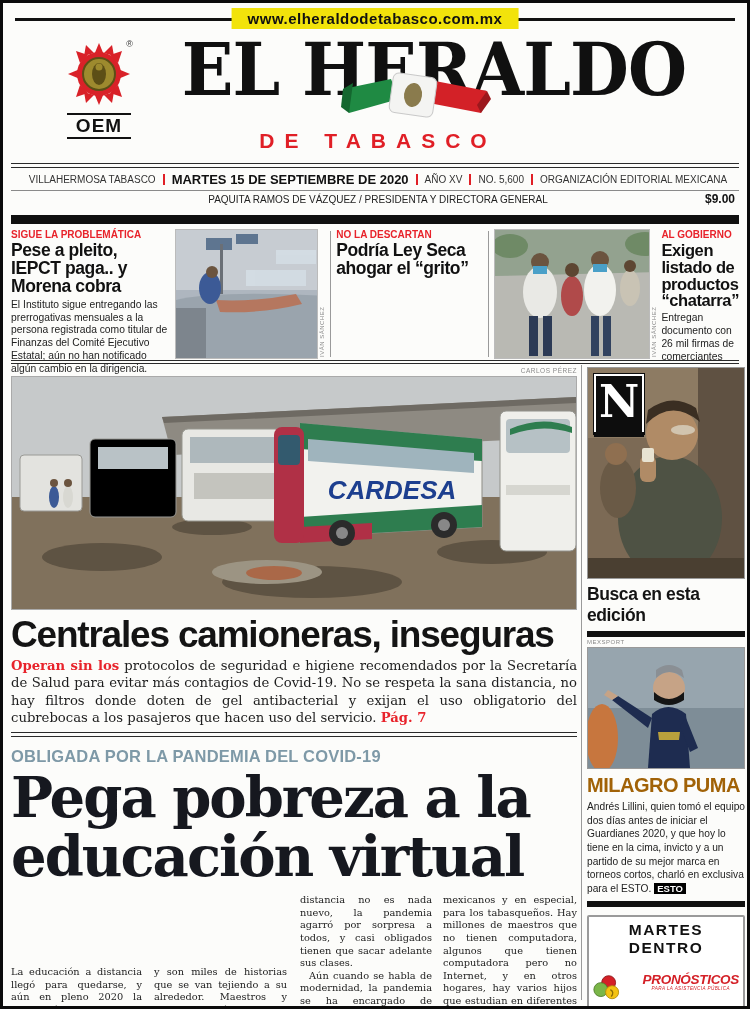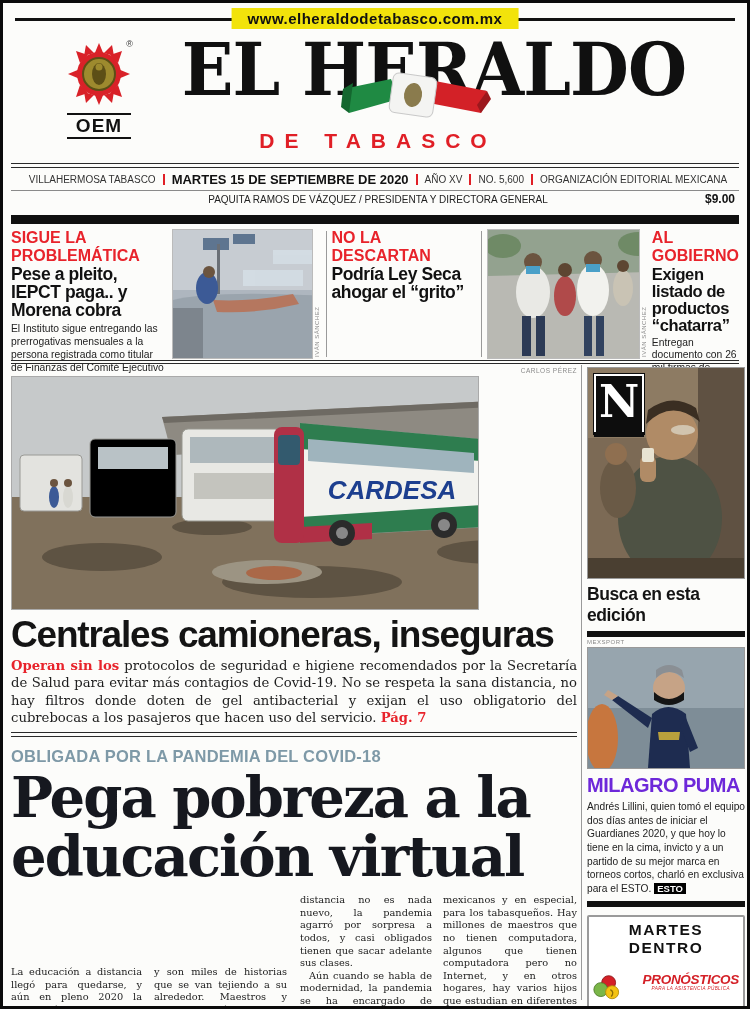--- a/index.html
+++ b/index.html
@@ -33,33 +33,33 @@
   
   .dateline{position:absolute;top:169px;left:0;width:750px;display:flex;justify-content:center;
     align-items:center;gap:7px;font-size:10px;color:#333;}
   .dateline .sep{width:2px;height:11px;background:#e01f26;}
   .dateline .strong{font-weight:bold;font-size:13px;color:#111;}
   .director-row{position:absolute;top:191px;left:0;width:750px;text-align:center;font-size:10px;color:#222;}
   .price{position:absolute;top:189px;right:12px;font-weight:bold;font-size:12px;color:#111;}
 
   
   .top-strip{position:absolute;top:226px;left:8px;right:8px;height:130px;display:flex;}
-  .kicker{color:#e8232b;font-weight:bold;font-size:16px;line-height:1.1;margin-bottom:2px;}
+  .kicker{color:#e8232b;font-weight:bold;font-size:10px;line-height:1.1;margin-bottom:2px;}
   .ts-head{font-weight:bold;font-size:17.5px;line-height:1.02;letter-spacing:-.4px;color:#111;margin-bottom:3px;}
   .ts-body{font-size:10.3px;line-height:1.26;color:#222;}
   .pageref{color:#e8232b;font-weight:bold;}
   .vcred{writing-mode:vertical-rl;transform:rotate(180deg);font-size:6px;color:#888;
     letter-spacing:.5px;padding:2px 1px;white-space:nowrap;overflow:hidden;}
   .vdiv{width:1px;background:#9a9a9a;margin:2px 5px;}
   .tsphoto{border:1px solid #bbb;overflow:hidden;}
 
   
   .main-left{position:absolute;left:8px;top:364px;width:566px;}
   .photo-credit{font-size:6.5px;color:#8a8a8a;text-align:right;letter-spacing:.5px;height:9px;}
-  .main-photo{width:468px;height:234px;border:1px solid #aaa;box-sizing:border-box;overflow:hidden;}
+  .main-photo{width:566px;height:234px;border:1px solid #aaa;box-sizing:border-box;overflow:hidden;}
   .main-head{font-weight:bold;font-size:37px;letter-spacing:-1.2px;line-height:1;color:#141414;margin:6px 0 4px;}
   .deck{font-family:"DejaVu Serif","Liberation Serif",serif;font-size:13.2px;line-height:1.32;
     color:#1d1d1d;text-align:justify;}
   .feature-kicker{color:#7e99a7;font-weight:bold;font-size:16.5px;letter-spacing:.2px;margin:8px 0 0;}
   .feature-head{font-family:"DejaVu Serif","Liberation Serif",serif;font-weight:bold;color:#16181f;
     font-size:56px;line-height:1.06;letter-spacing:-2px;margin-top:2px;}
   .feature-head .it{}
   .feature-body{position:relative;height:136px;margin-top:8px;}
   .byline{font-weight:bold;font-size:10px;color:#111;border-bottom:1.5px solid #111;
     display:inline-block;padding-bottom:1px;letter-spacing:.3px;}
@@ -75,21 +75,21 @@
   .sidebar{position:absolute;left:584px;top:364px;width:158px;}
   .ncover{position:relative;width:158px;height:212px;overflow:hidden;border:1px solid #999;box-sizing:border-box;}
   .nlogo{position:absolute;top:6px;left:6px;width:46px;height:56px;background:#0d0d0d;
     color:#fff;font-family:"DejaVu Serif",serif;font-weight:bold;font-size:44px;
     text-align:center;line-height:52px;border:2px solid #fff;box-shadow:0 0 0 1px #0d0d0d;}
   .nlogo-strip{position:absolute;top:64px;left:6px;width:50px;height:5px;background:#0d0d0d;}
   .cta{font-weight:bold;font-size:17.5px;letter-spacing:-.4px;color:#141414;margin-top:5px;}
   .sb-bar{height:6px;background:#101010;margin-top:5px;}
   .sb-credit{font-size:6px;color:#8a8a8a;letter-spacing:.5px;margin:2px 0;}
   .coach-photo{width:158px;height:122px;overflow:hidden;border:1px solid #999;box-sizing:border-box;}
-  .sport-head{font-weight:bold;font-size:20px;letter-spacing:-.5px;color:#6d28d9;margin-top:5px;}
+  .sport-head{font-weight:bold;font-size:20px;letter-spacing:-.5px;color:#a16207;margin-top:5px;}
   .sport-body{font-size:10.2px;line-height:1.34;color:#222;margin-top:3px;}
   .esto-tag{background:#000000;color:#fff;font-weight:bold;padding:0 3px;font-size:9.5px;}
   .busca-box{margin-top:8px;border:2px solid #9a9a9a;border-radius:2px;padding:4px 4px 6px;
     text-align:center;background:#fff;}
   .busca-title{font-weight:bold;font-size:15.5px;letter-spacing:1.5px;color:#111;}
   .pron-row{display:flex;align-items:flex-start;justify-content:center;gap:20px;margin-top:16px;}
   .pron-text{color:#d42027;font-style:italic;font-weight:bold;font-size:13.5px;letter-spacing:-.3px;line-height:1;}
   .pron-sub{color:#d42027;font-size:4.6px;font-style:italic;letter-spacing:.4px;}
   .barcode{margin:8px auto 0;width:112px;height:26px;
     background:repeating-linear-gradient(90deg,#000 0 2px,#fff 2px 4px,#000 4px 5px,#fff 5px 8px,#000 8px 11px,#fff 11px 13px);}
@@ -281,21 +281,21 @@
       </svg>
     </div>
     <div class="main-head">Centrales camioneras, inseguras</div>
     <div class="deck"><span class="pageref">Operan sin los</span><span> protocolos de seguridad e higiene recomendados por la Secretaría de Salud para evitar más contagios de Covid-19. No se respeta la sana distancia, no hay filtros donde doten de gel antibacterial y exijan el uso obligatorio del cubrebocas a los pasajeros que hacen uso del servicio. </span><span class="pageref">Pág. 7</span></div>
 
     <div style="position:relative;height:7px;margin-top:5px">
       <div style="position:absolute;left:0;right:0;top:0;height:1px;background:#2a2a2a"></div>
       <div style="position:absolute;left:0;right:0;top:4px;height:1px;background:#2a2a2a"></div>
     </div>
 
-    <div class="feature-kicker">OBLIGADA POR LA PANDEMIA DEL COVID-18</div>
+    <div class="feature-kicker">OBLIGADA POR LA PANDEMIA DEL COVID-19</div>
     <div class="feature-head"><span class="it">Pega</span><span> pobreza a la educación virtual</span></div>
 
     <div class="feature-body">
       <div class="fcol" style="left:0;top:72px;width:131px;bottom:0">
         <p>La educación a distancia llegó para quedarse, y aún en pleno 2020 la tecnología no es para todos.</p>
 
       </div>
       <div class="fcol" style="left:143px;top:72px;width:133px;bottom:0">
         <p>y son miles de historias que se van tejiendo a su alrededor. Maestros y alumnos están en una nueva era digital donde se han complicado las cosas. Si bien la educación a</p>
       </div>

